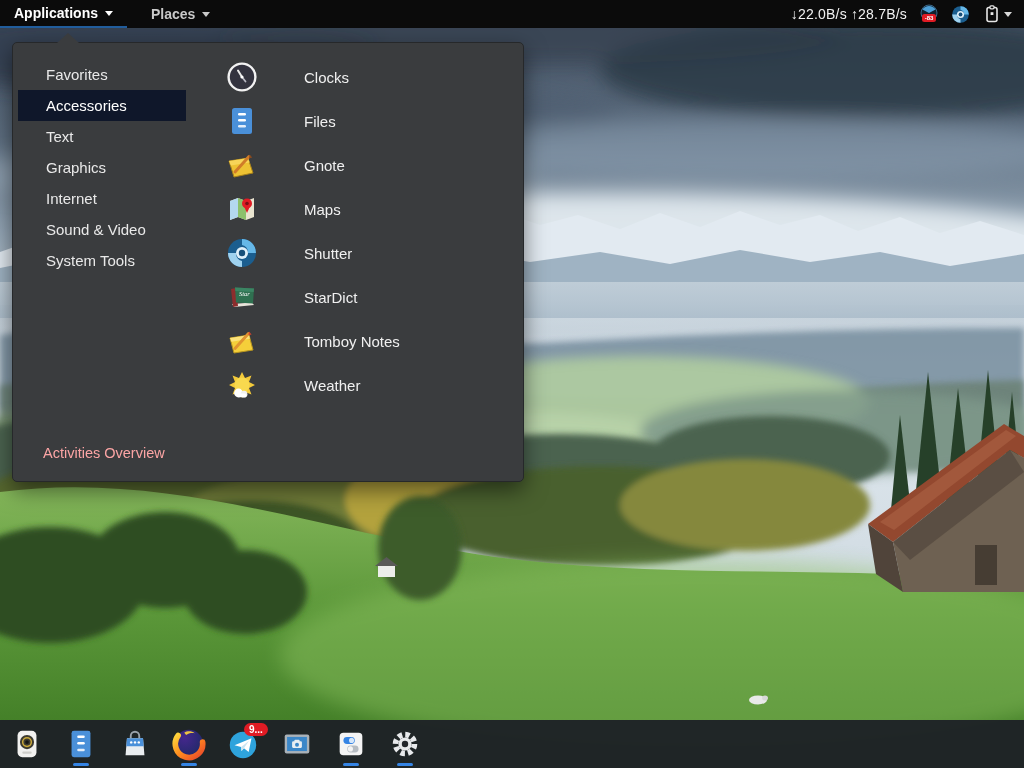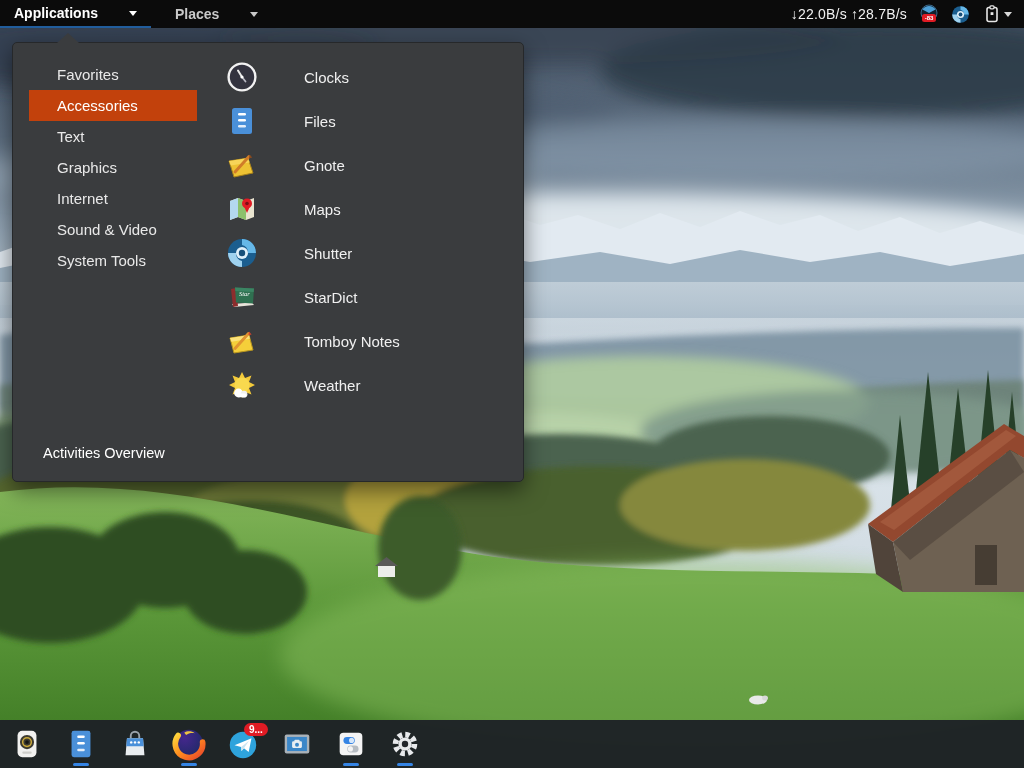--- a/index.html
+++ b/index.html
@@ -5,42 +5,42 @@
   * { box-sizing: border-box; margin: 0; padding: 0; }
   body { font-family: "Liberation Sans", sans-serif; background:#000; }
   .screen { position:relative; width:1024px; height:768px; overflow:hidden; background:#4a5a6c; }
 
   
   .wallpaper { position:absolute; inset:0; z-index:0; }
 
   
   .topbar { position:absolute; top:0; left:0; width:1024px; height:28px; background:#0b0b0b;
             display:flex; align-items:stretch; z-index:30; color:#e8e8e8; font-size:14px; }
-  .tb-btn { display:flex; align-items:center; padding:0 14px; cursor:default;gap:24px; }
+  .tb-btn { display:flex; align-items:center; padding:0 14px; cursor:default; }
   .tb-btn.active { border-bottom:2px solid #215d9c; font-weight:700; color:#ffffff; }
   .tb-btn.places { color:#c9c9c9; font-weight:700; margin-left:10px; }
   .caret-down { width:0; height:0; border-left:4px solid transparent; border-right:4px solid transparent;
                 border-top:5px solid currentColor; display:inline-block; margin-left:7px; }
   .tb-right { margin-left:auto; display:flex; align-items:center; gap:12px; padding-right:12px; }
   .net-speed { color:#f2f2f2; font-size:14px; letter-spacing:.2px; }
   .tray-icon { display:flex; align-items:center; }
   .sys-caret { width:0; height:0; border-left:4px solid transparent; border-right:4px solid transparent;
                border-top:5px solid #d9d9d9; margin-left:2px; }
 
   
   .menu { position:absolute; left:12px; top:42px; width:512px; height:440px;
           background:#3a3c3e; border:1px solid #26282a; border-radius:5px;
           box-shadow:0 8px 22px rgba(0,0,0,.5); z-index:20; }
   .menu::before { content:""; position:absolute; top:-10px; left:44px; width:0; height:0;
                   border-left:11px solid transparent; border-right:11px solid transparent;
                   border-bottom:10px solid #3a3c3e; }
-  .cat-col { position:absolute; left:16px; top:16px; width:168px; }
+  .cat-col { position:absolute; left:5px; top:16px; width:168px; }
   .cat-item { height:31px; line-height:31px; padding-left:28px; color:#e9e9e9; font-size:15px; cursor:default; }
-  .cat-item.selected { background:#c2410c; color:#ffffff; }
-  .activities { position:absolute; left:30px; bottom:20px; color:#ffffff; font-size:14.5px; cursor:default; }
+  .cat-item.selected { background:#0f172a; color:#ffffff; }
+  .activities { position:absolute; left:30px; bottom:20px; color:#fca5a5; font-size:14.5px; cursor:default; }
   .app-col { position:absolute; left:213px; top:12px; width:290px; }
   .app-row { display:flex; align-items:center; height:44px; cursor:default;gap:33px; }
   .app-ico { width:32px; height:32px; margin-right:13px; flex:0 0 32px; }
   .app-ico svg { width:32px; height:32px; display:block; }
   .app-label { color:#f0f0f0; font-size:15px; }
 
   
   .dock { position:absolute; left:0; bottom:0; width:1024px; height:48px;
           background:rgba(30,34,38,.97); z-index:25; display:flex; align-items:center; padding-left:0; }
   .dock-item { position:relative; width:54px; height:48px; display:flex; align-items:center; justify-content:center; }

